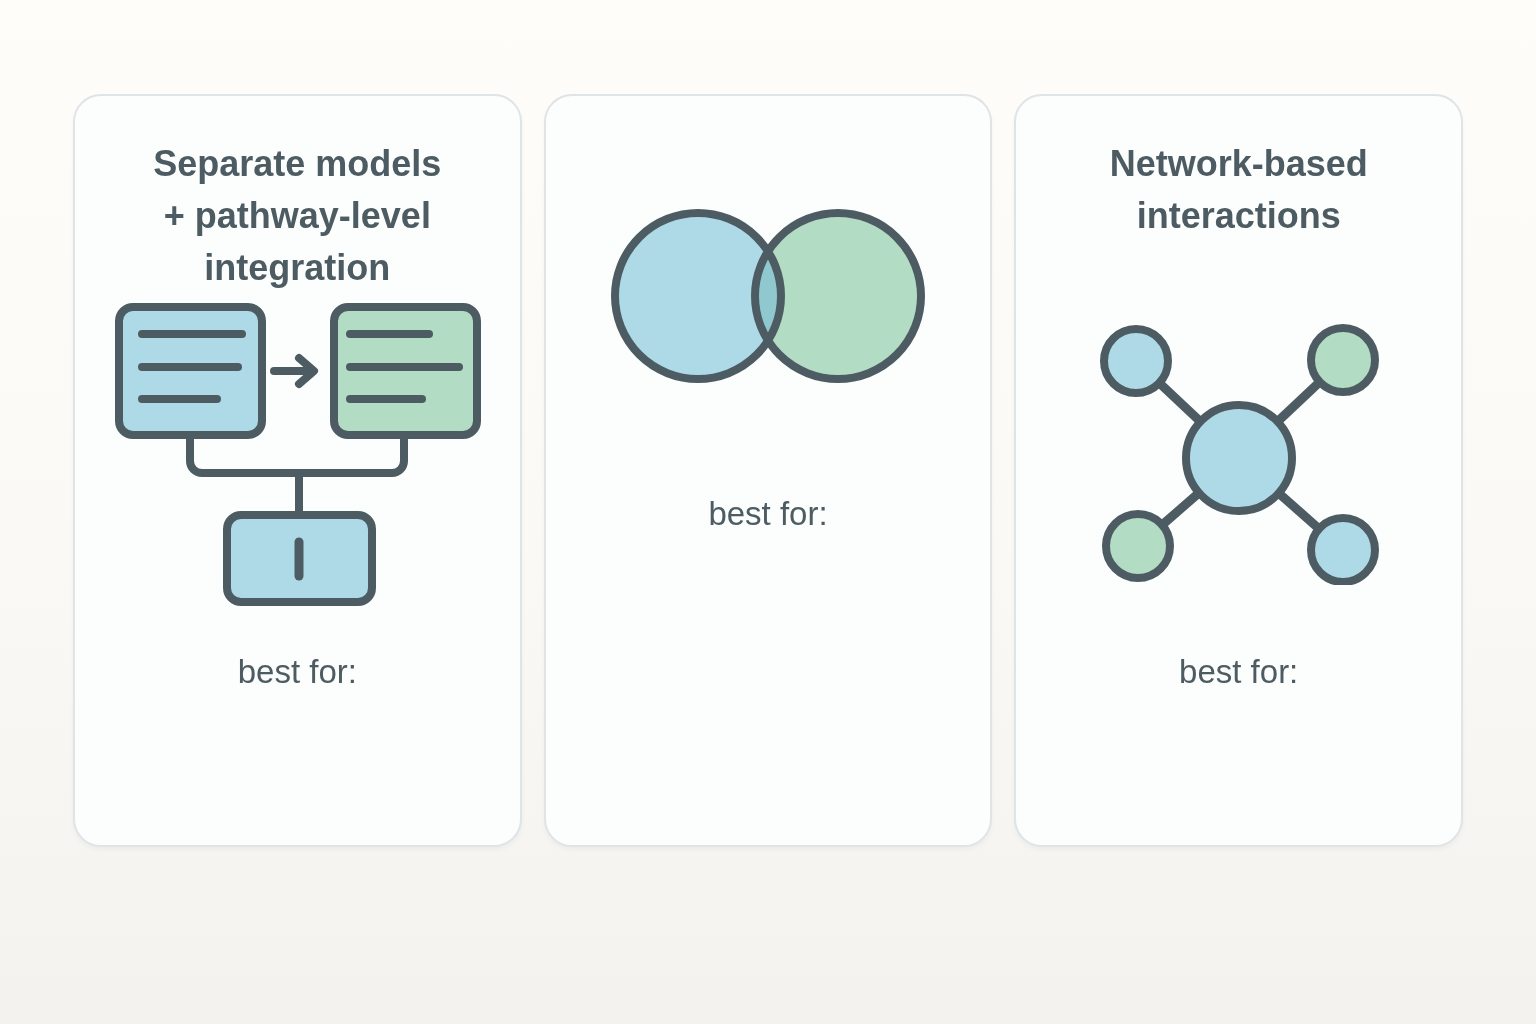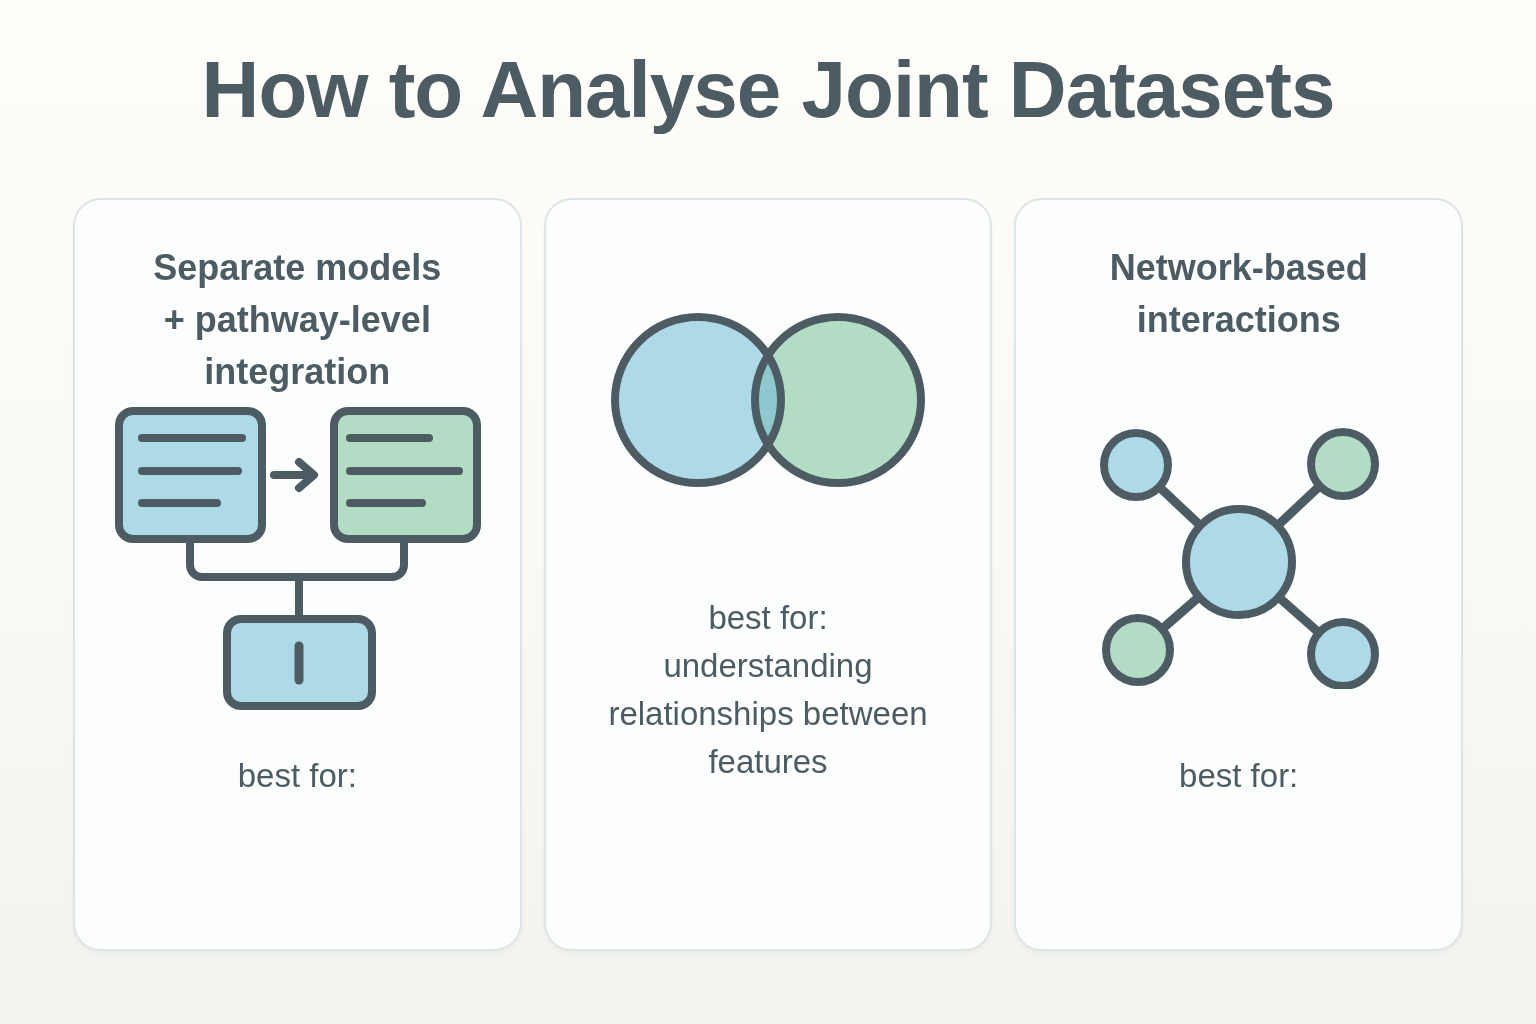--- a/index.html
+++ b/index.html
@@ -13,21 +13,21 @@
   .title {
     margin-top: 42px;
     font-size: 80px;
     font-weight: 700;
     letter-spacing: -1px;
     color: var(--ink);
     text-align: center;
     line-height: 1.2;
   }
   .cards {
-    margin-top: 60px;
+    margin-top: 94px;
     display: flex;
     gap: 22px;
     width: 1390px;
     justify-content: center;
   }
   .card {
     flex: 1 1 0;
     height: 753px;
     background: var(--card_bg);
     border: 2px solid var(--card_border);
@@ -60,21 +60,20 @@
     line-height: 1.45;
     color: var(--ink);
   }
   .best-desc { white-space: pre-line; }
 </style>
 </head>
 <body>
 
 <div class="page">
 
-  <h1 class="title">How to Analyse Joint Datasets</h1>
 
   <div class="cards">
 
     <section class="card">
       <h2 class="card-title">Separate models
 + pathway-level
 integration</h2>
       <div class="icon-wrap">
         <svg width="368" height="304" viewBox="0 0 368 304">
           <g fill="none" stroke="var(--ink)" stroke-width="8" stroke-linecap="round">
@@ -117,23 +116,20 @@
           </defs>
           <circle cx="95" cy="100" r="83" fill="var(--blue)"></circle>
           <circle cx="235" cy="100" r="83" fill="var(--green)"></circle>
           <circle cx="235" cy="100" r="83" fill="var(--overlap)" clip-path="url(#vclip)"></circle>
           <circle cx="95" cy="100" r="83" fill="none" stroke="var(--ink)" stroke-width="8"></circle>
           <circle cx="235" cy="100" r="83" fill="none" stroke="var(--ink)" stroke-width="8"></circle>
         </svg>
       </div>
       <div class="best-block">
         <div class="best-label">best for:</div>
-        <div class="best-desc">understanding
-relationships between
-features</div>
       </div>
     </section>
 
     <section class="card">
       <h2 class="card-title">Network-based
 interactions</h2>
       <div class="icon-wrap">
         <svg width="336" height="262" viewBox="0 0 336 262">
           <g stroke="var(--ink)" stroke-width="9">
             <line x1="168" y1="135" x2="65" y2="38"></line>

